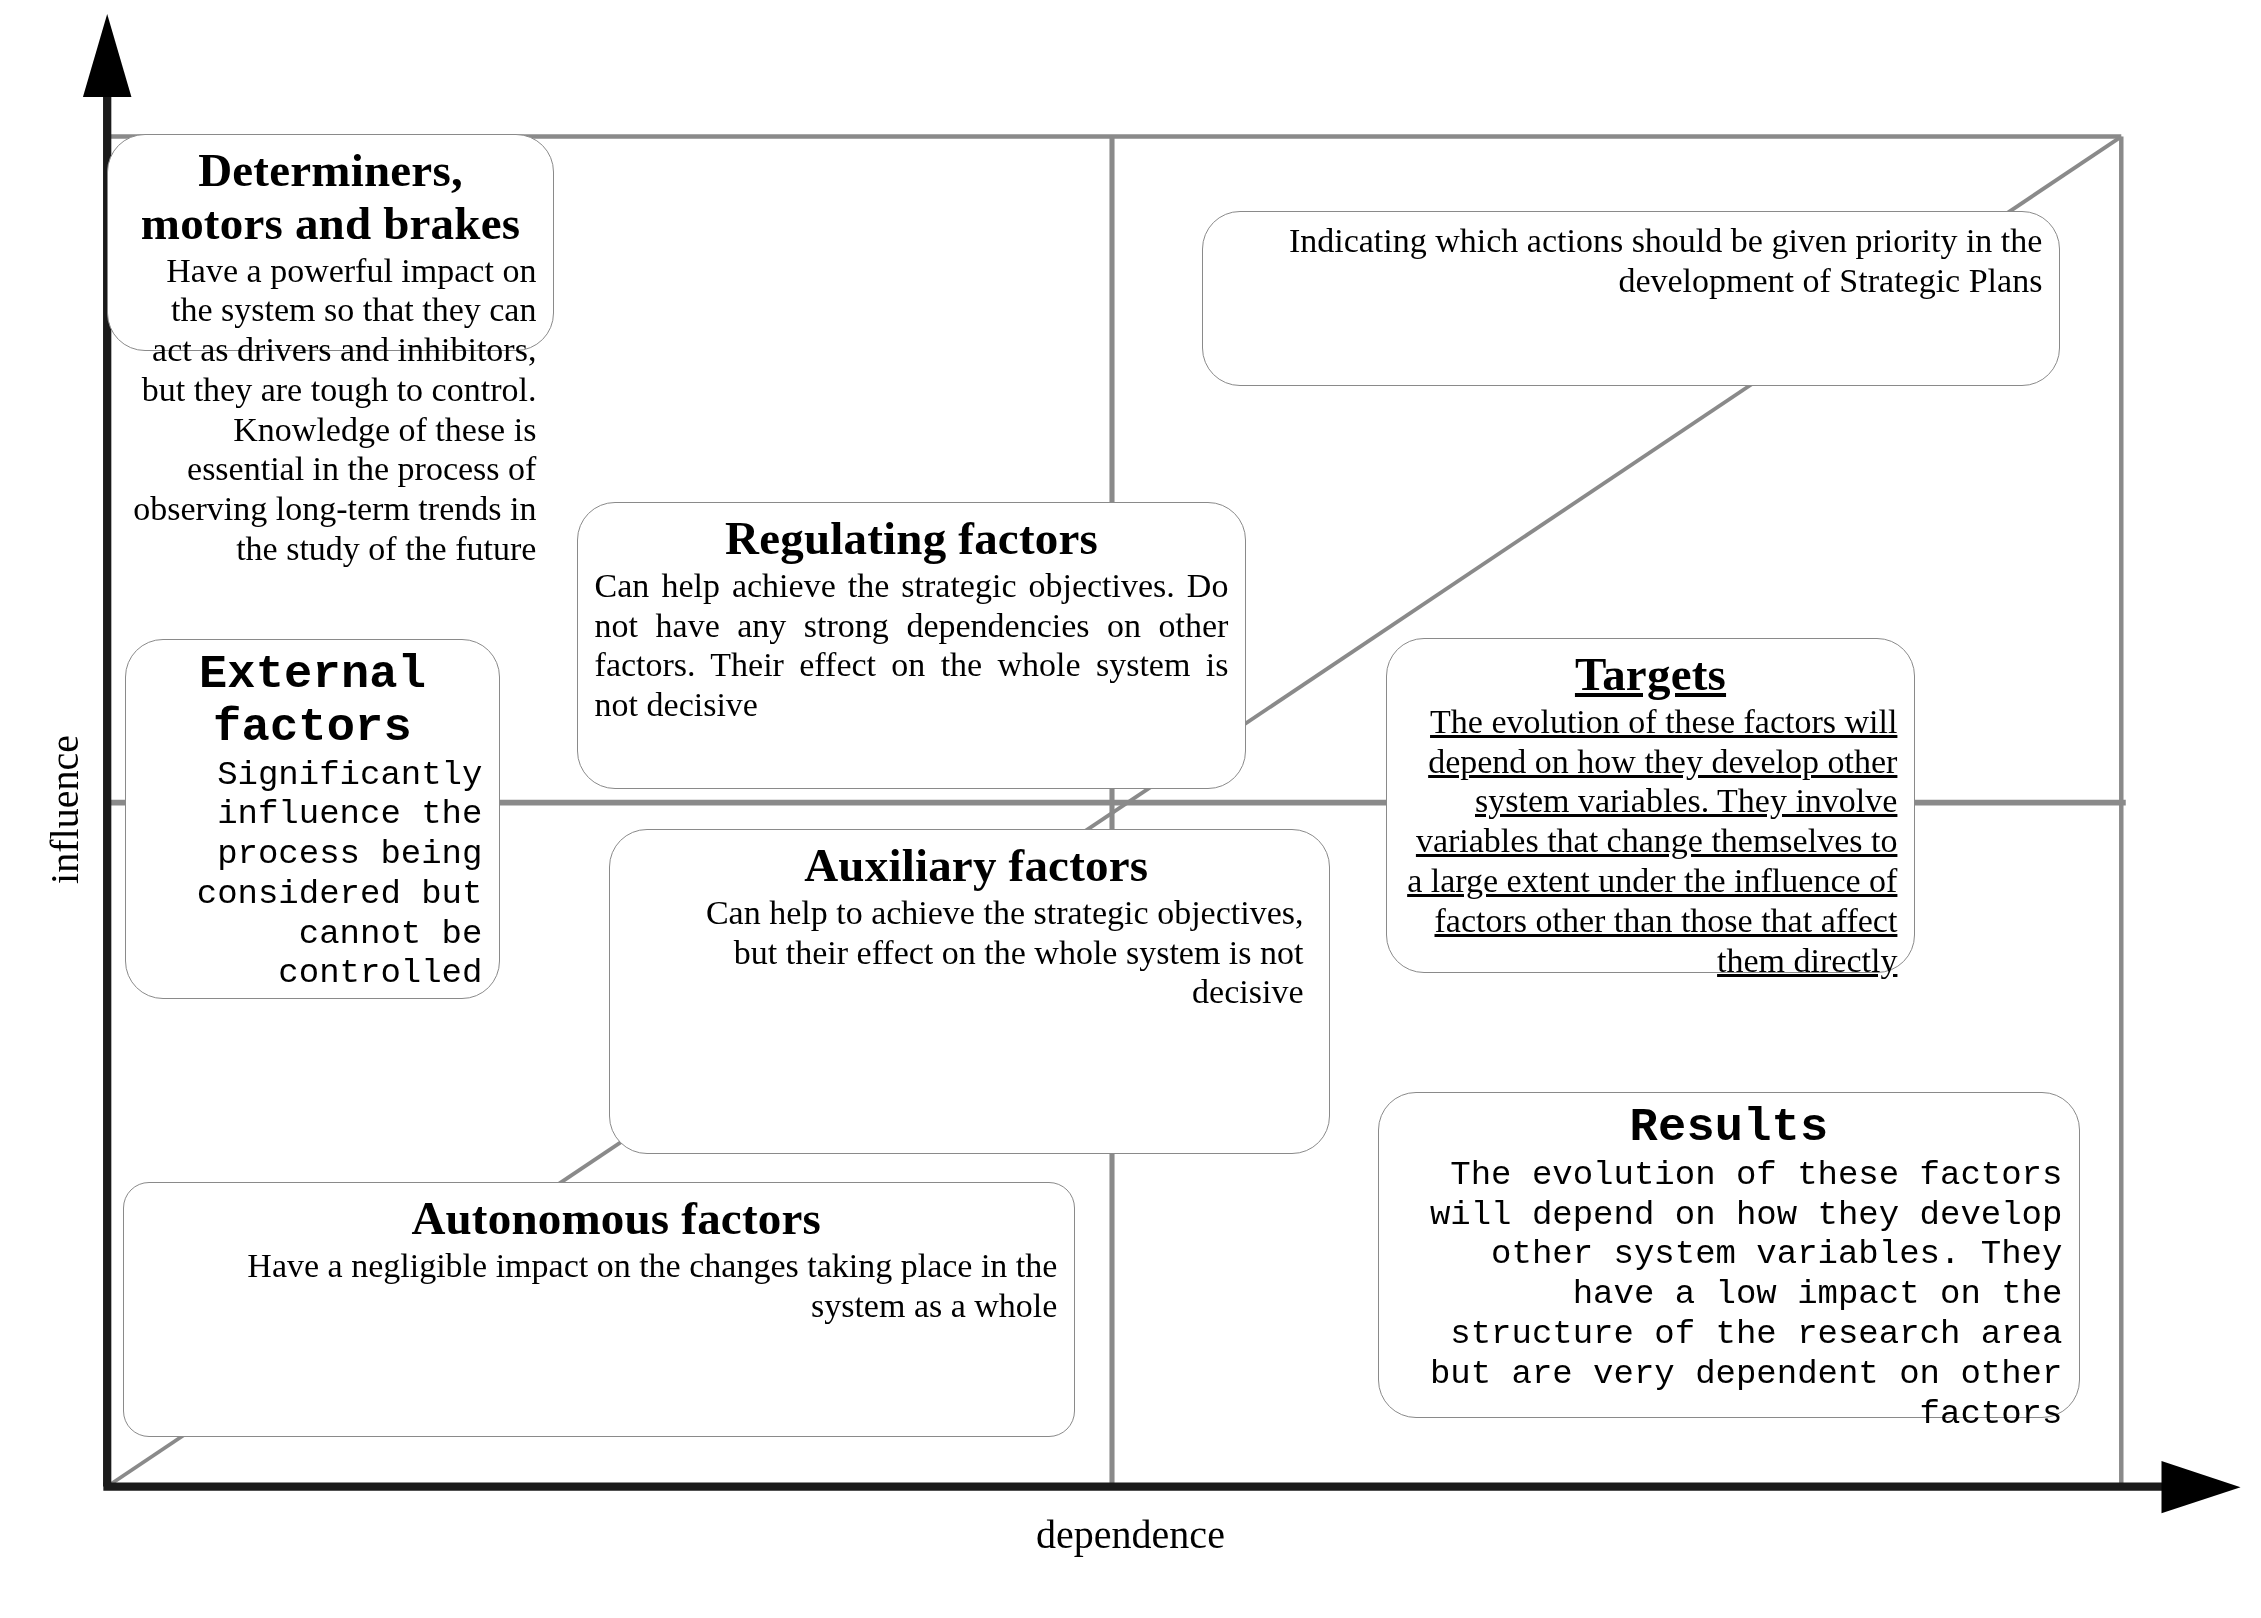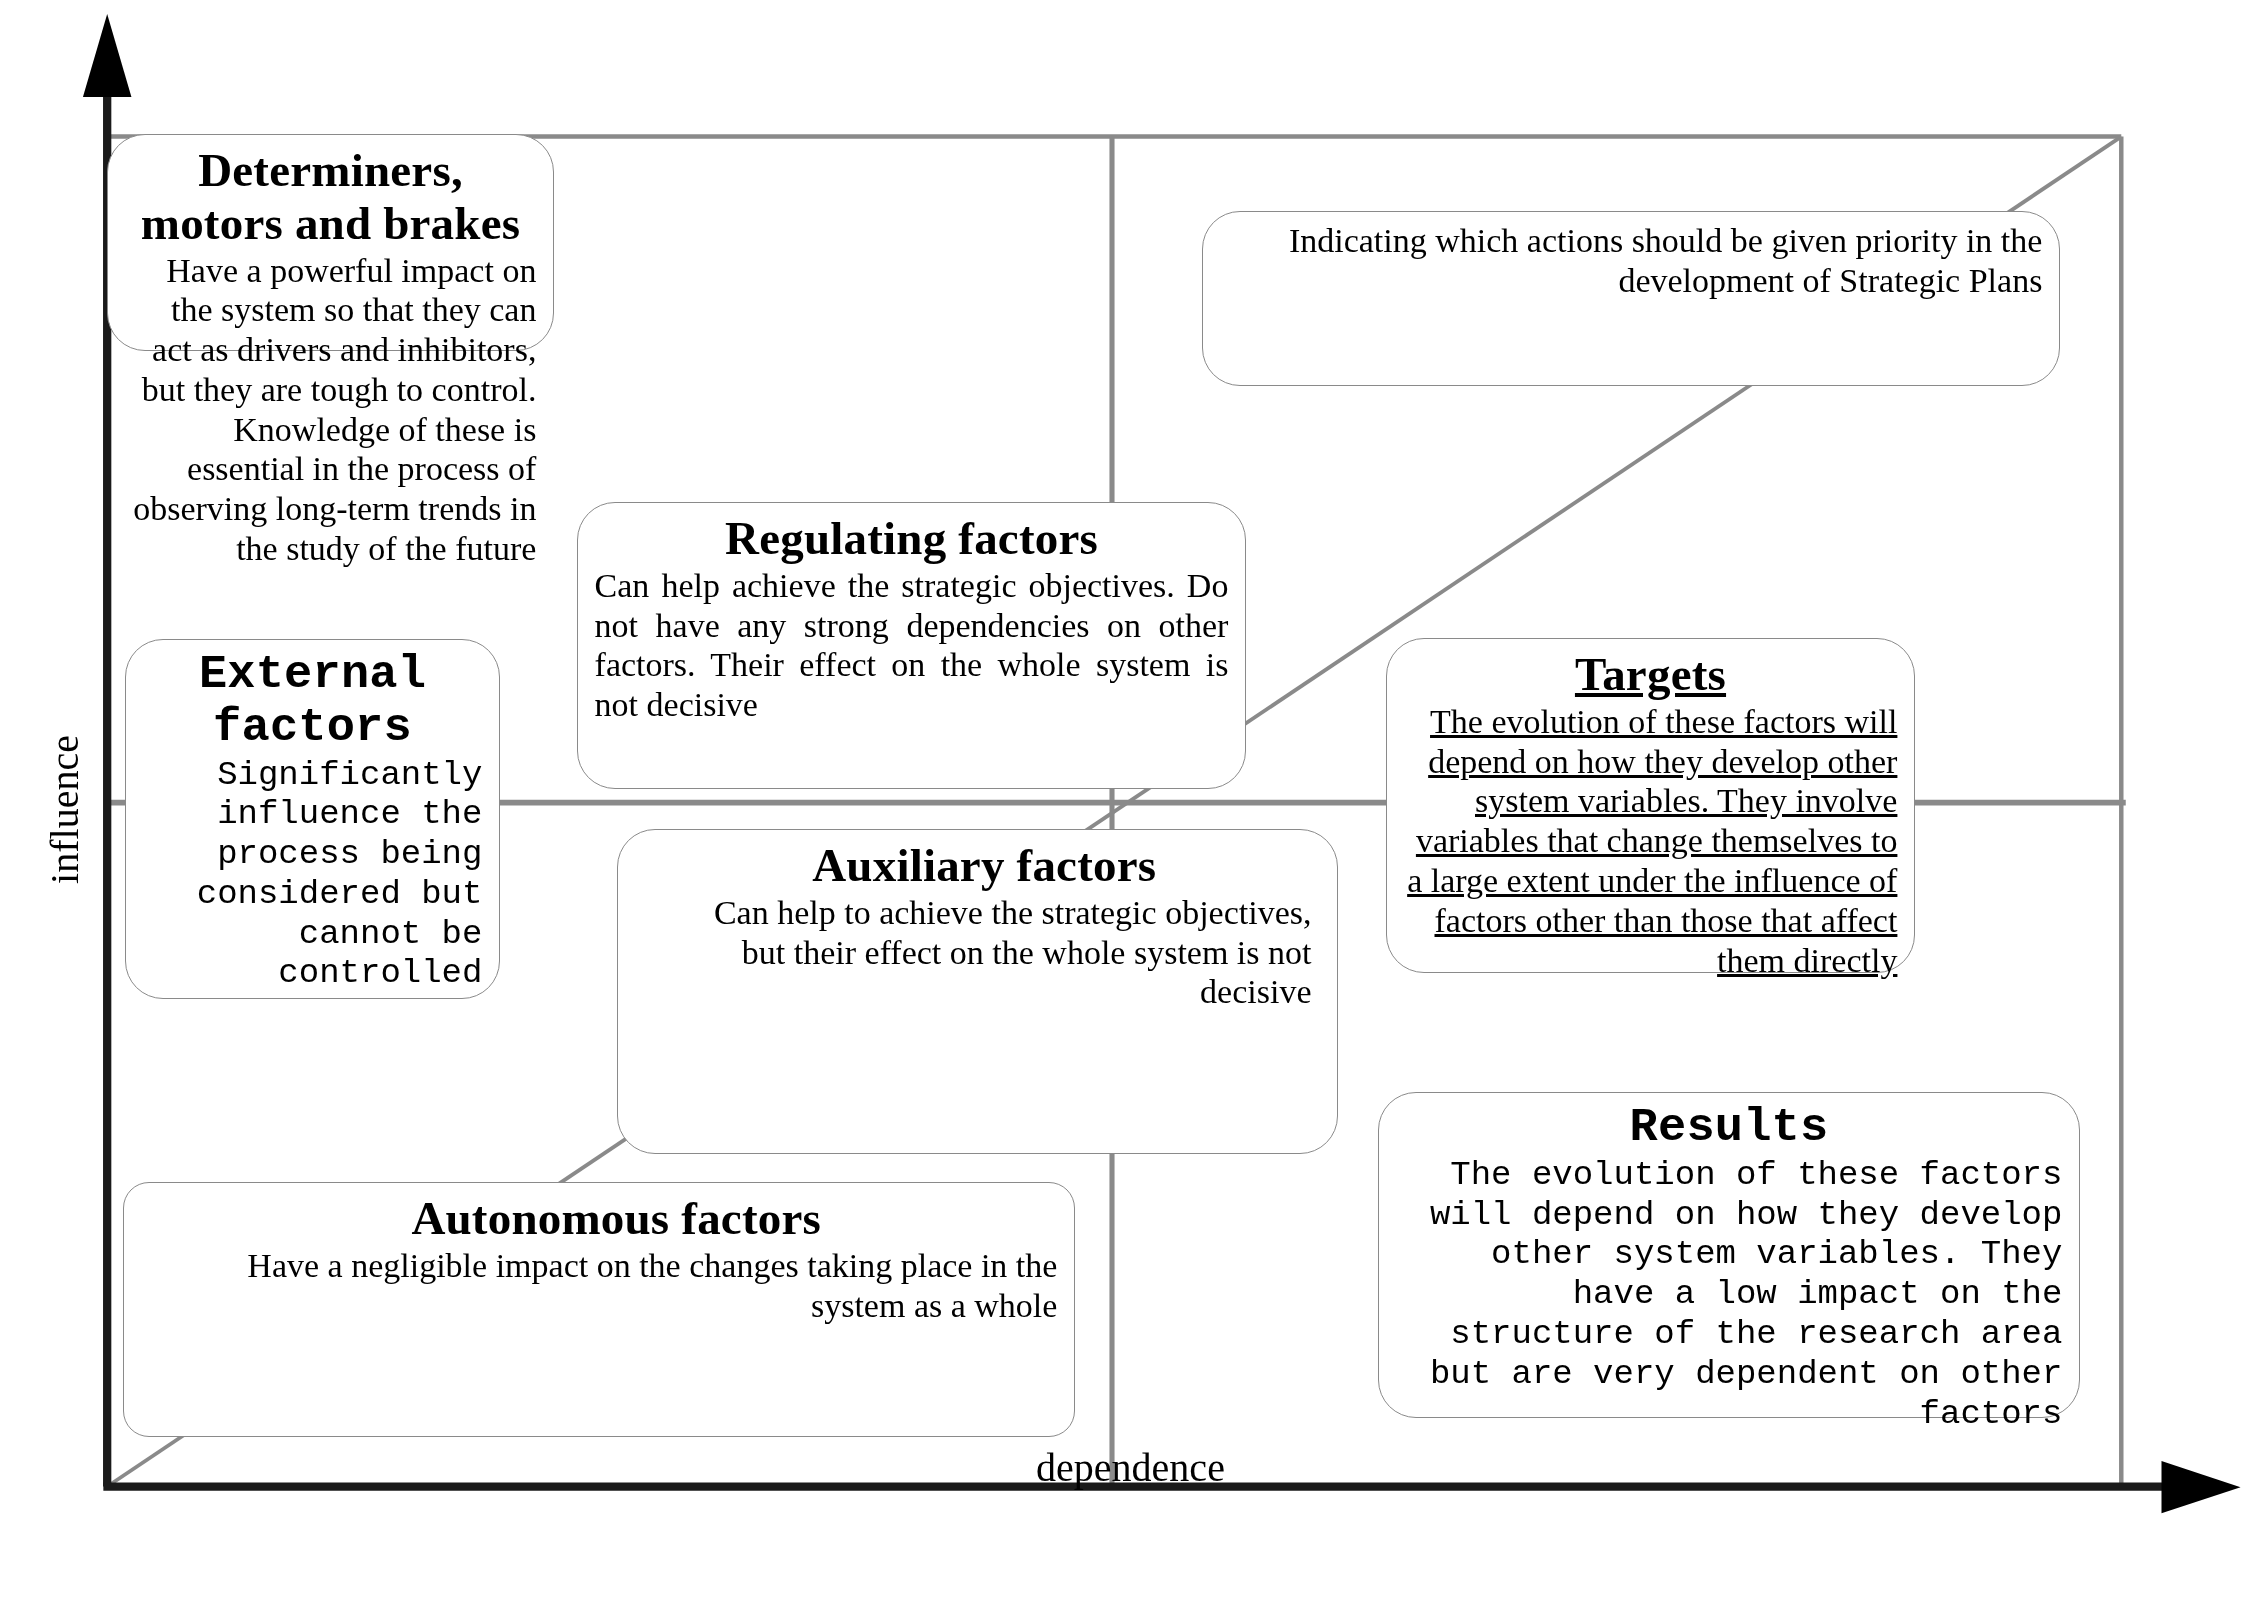--- a/index.html
+++ b/index.html
@@ -28,21 +28,21 @@
   
   .axis-label {
     position: absolute;
     font-size: 40px;
     font-family: "Liberation Serif", "DejaVu Serif", serif;
     color: #000;
     white-space: nowrap;
   }
   #x-axis-label {
     left: 0;
-    top: 1444px;
+    top: 1511px;
     width: 2261px;
     text-align: center;
   }
   #y-axis-label {
     left: 0;
     top: 0;
     width: 128px;
     height: 1618px;
     display: flex;
     align-items: center;
@@ -82,21 +82,21 @@
     text-align: justify;
     text-align-last: left;
   }
 
   
   #box-determiners { left: 107px;  top: 134px;  width: 447px;  height: 217px; }
   #box-keyfactors  { left: 1202px; top: 211px;  width: 858px; height: 175px; }
   #box-regulating  { left: 577px;  top: 502px;  width: 669px; height: 287px; }
   #box-external    { left: 125px;  top: 639px; width: 375px;  height: 360px; font-family: Liberation Mono, monospace; }
   #box-targets     { left: 1386px; top: 638px; width: 529px; height: 335px; text-decoration: underline; }
-  #box-auxiliary   { left: 609px;  top: 829px; width: 721px; height: 325px; margin-left: 8px; }
+  #box-auxiliary   { left: 609px;  top: 829px; width: 721px; height: 325px; }
   #box-results     { left: 1378px; top: 1092px; width: 702px; height: 326px; font-family: Liberation Mono, monospace; }
   #box-autonomous  { left: 123px;  top: 1182px; width: 952px; height: 255px; }
 
   
   #box-determiners .factor-body { padding-left: 5.1px; }
   #box-keyfactors  .factor-body { padding-left: 6.4px; }
   #box-external    .factor-body { padding-left: 3.8px; }
   #box-auxiliary   { padding-left: 77px; padding-right: 25.5px; }
   #box-auxiliary   .factor-title { margin-left: -38px; }
   #box-autonomous  { padding-left: 121px; border-radius: 26px; }

